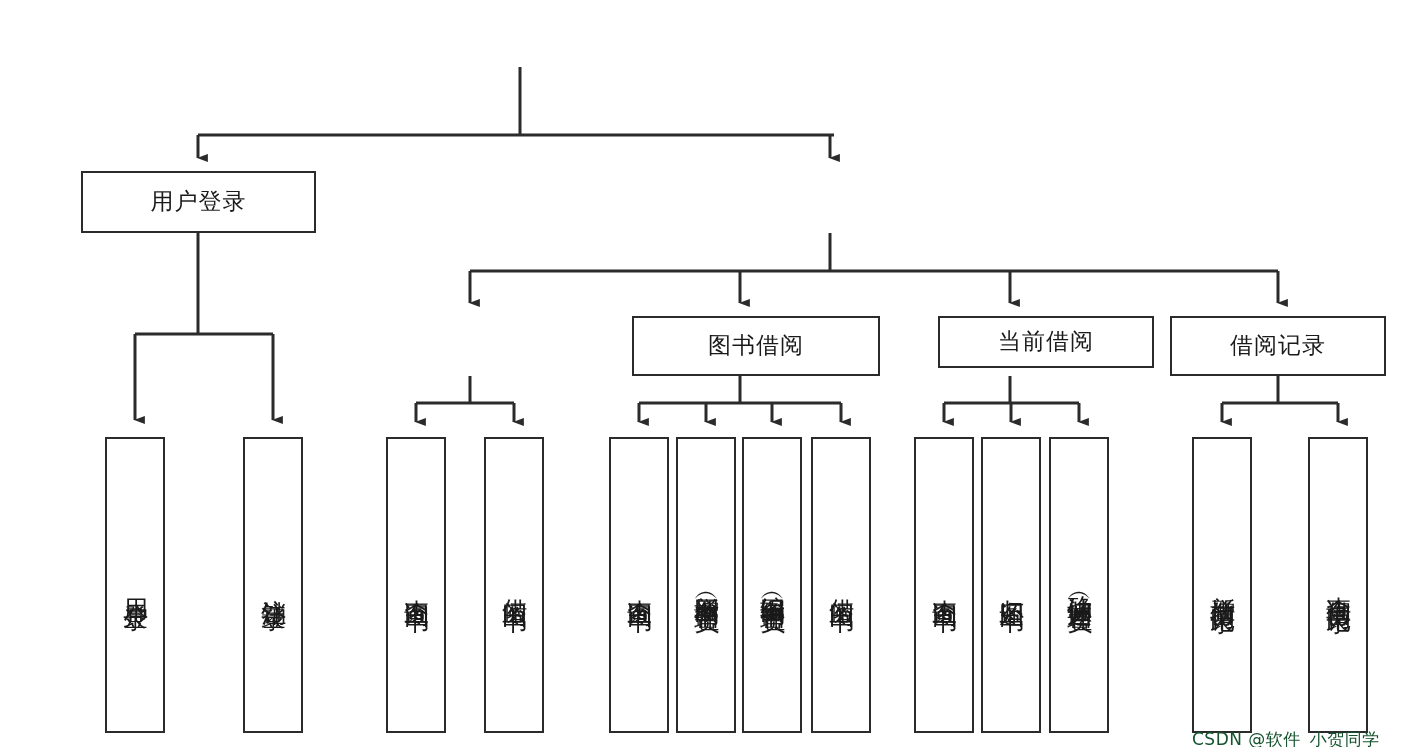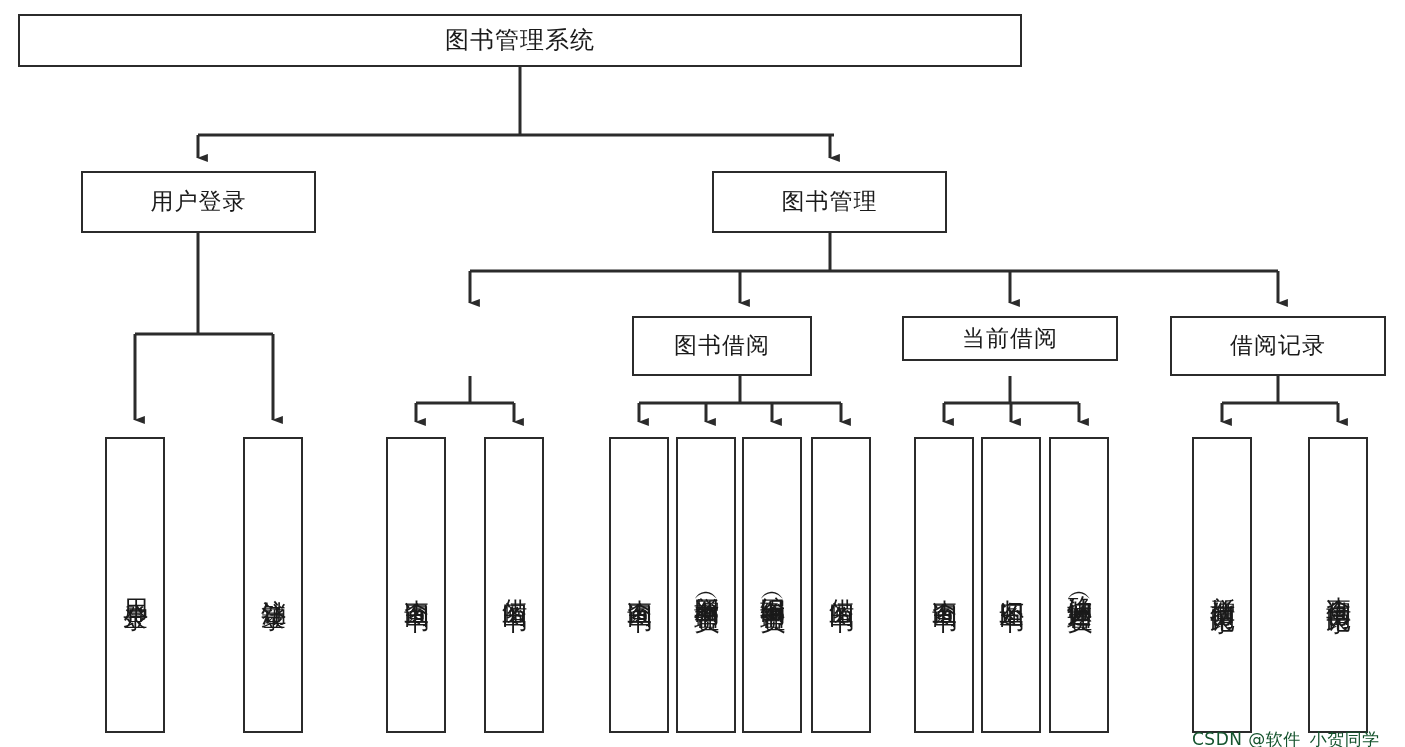--- a/index.html
+++ b/index.html
@@ -125,35 +125,29 @@
       <path d="M1011,403 L1011,422" marker-end="url(#arr)"></path>
       <path d="M1079,403 L1079,422" marker-end="url(#arr)"></path>
 
       <path d="M1278,376 L1278,403"></path>
       <path d="M1222,403 L1338,403"></path>
       <path d="M1222,403 L1222,422" marker-end="url(#arr)"></path>
       <path d="M1338,403 L1338,422" marker-end="url(#arr)"></path>
     </g>
   </svg>
 
-  <div class="node horiz root" style="left:18px; top:14px; width:1004px; height:53px;">
-    <span>图书管理系统</span>
-  </div>
 
   <div class="node horiz" style="left:81px; top:171px; width:235px; height:62px;">
     <span>用户登录</span>
   </div>
-  <div class="node horiz" style="left:712px; top:171px; width:235px; height:62px;">
-    <span>图书管理</span>
-  </div>
 
-  <div class="node horiz" style="left:632px; top:316px; width:180px; height:60px;">
+  <div class="node horiz" style="left:632px; top:316px; width:248px; height:60px;">
     <span>图书借阅</span>
   </div>
-  <div class="node horiz" style="left:902px; top:316px; width:216px; height:45px;">
+  <div class="node horiz" style="left:938px; top:316px; width:216px; height:52px;">
     <span>当前借阅</span>
   </div>
   <div class="node horiz" style="left:1170px; top:316px; width:216px; height:60px;text-align:center;">
     <span>借阅记录</span>
   </div>
 
   <div class="leaf" style="left:105px; top:437px; width:60px; height:296px;">
     <span class="vtext">用户登录</span>
   </div>
   <div class="leaf" style="left:243px; top:437px; width:60px; height:296px;">

